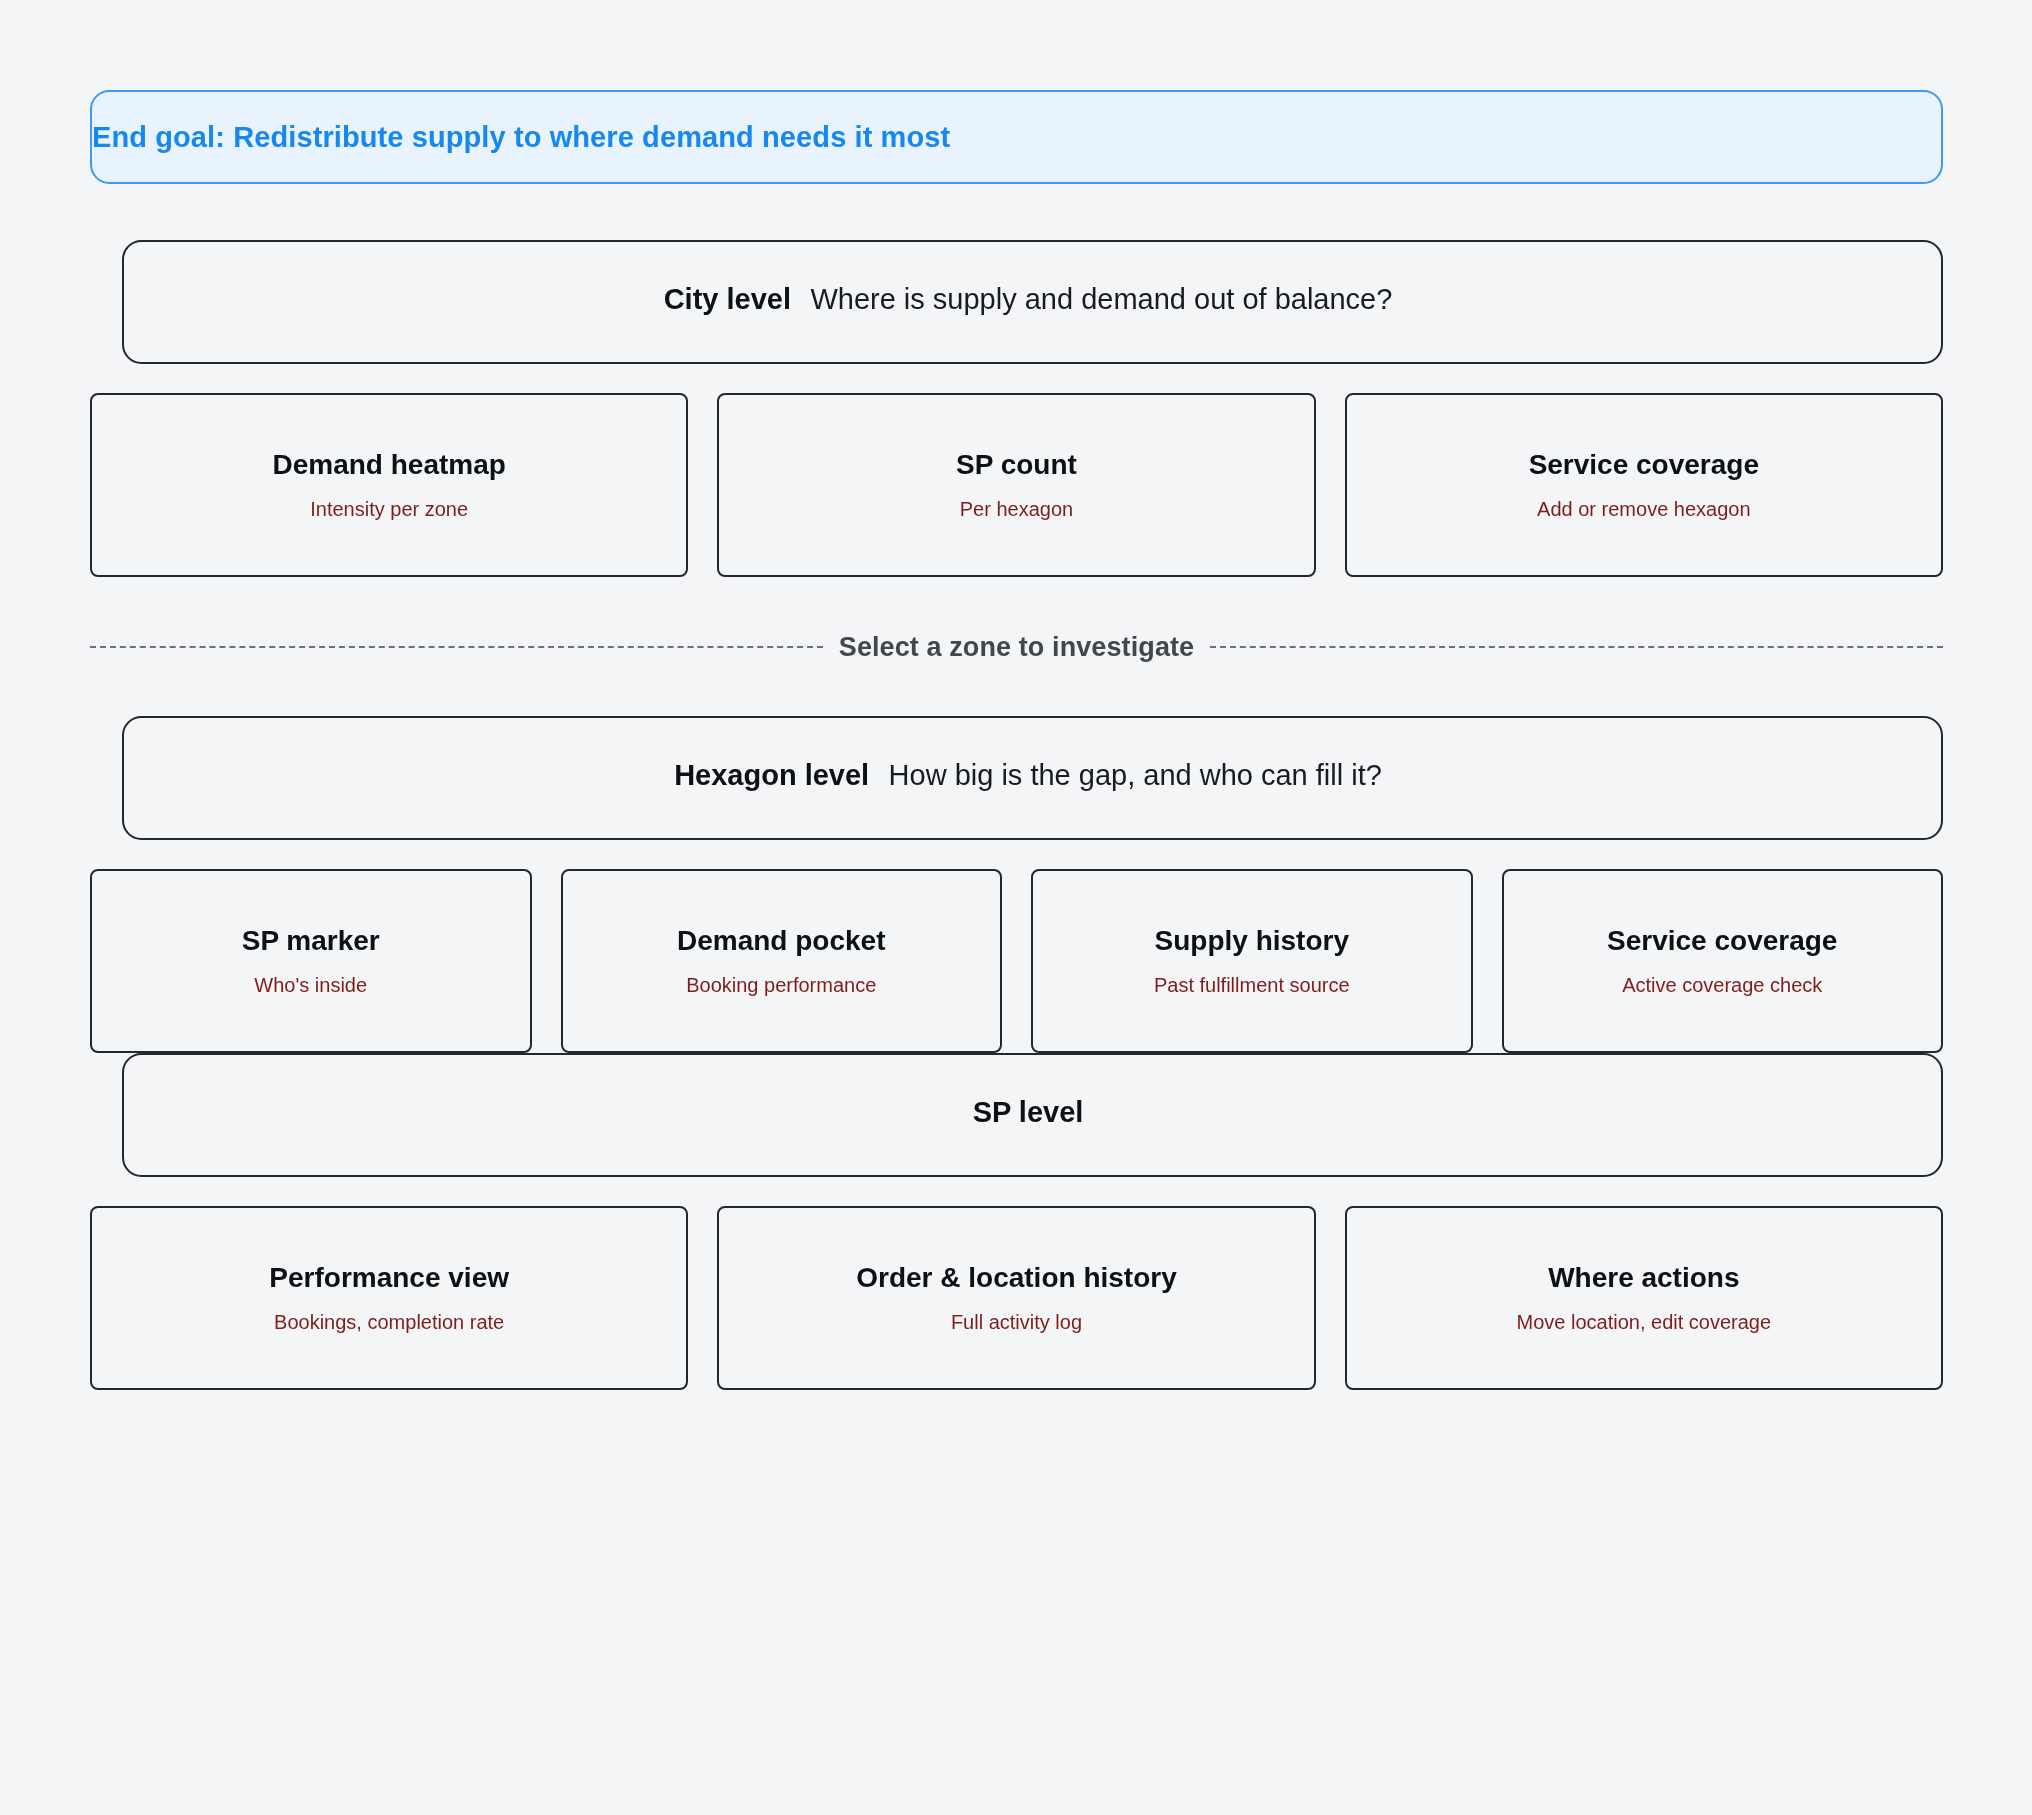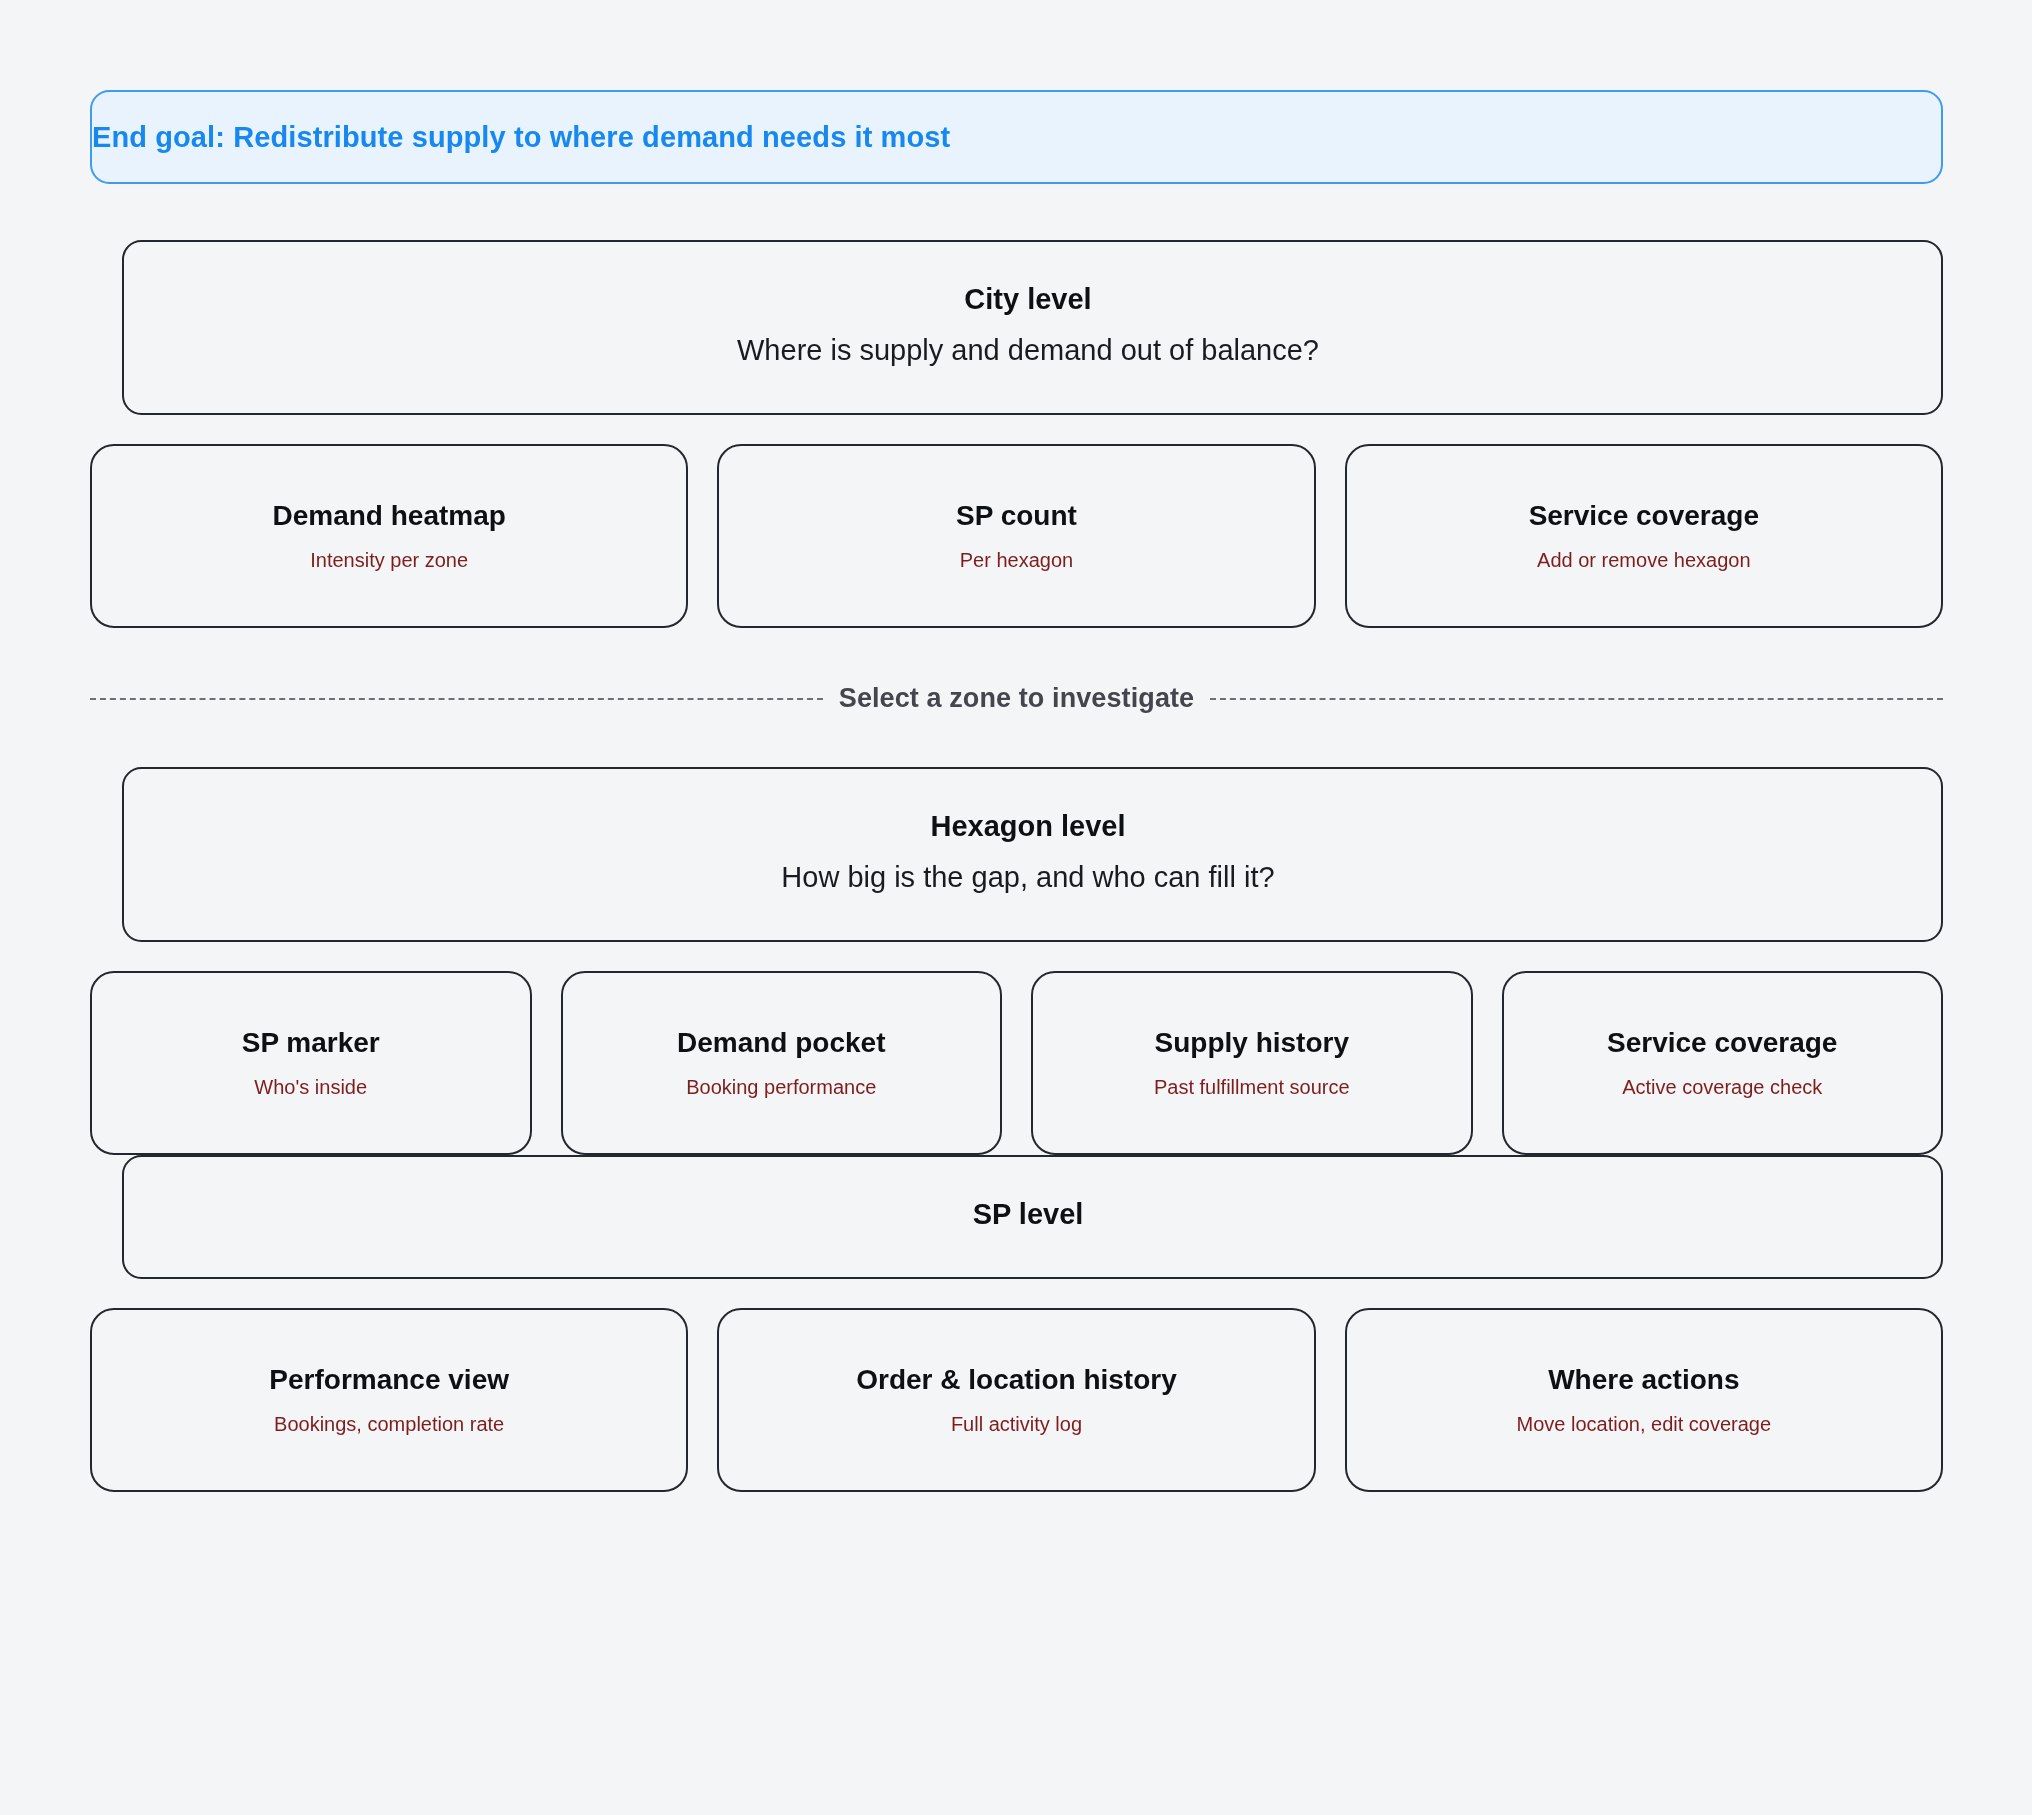--- a/index.html
+++ b/index.html
@@ -44,21 +44,21 @@
   }
 
   
   .level-card {
     box-sizing: border-box;
     border: 2.6px solid #23272e;
     border-radius: 19.4px;
     background: #f4f5f7;
     padding: 42px 35px 46px 26px;
     display: flex;
-    flex-direction: column;
+    flex-direction: row;
     align-items: center;
     justify-content: center;
     gap: 19.4px;
     margin-left: 32px;
   }
   .level-card .level-title {
     font-size: 29px;
     font-weight: bold;
     color: #0d1114;
     line-height: 1.1;
@@ -73,21 +73,21 @@
   
   .card-row {
     display: flex;
     gap: 29px;
     margin-top: 29px;
   }
   .sub-card {
     box-sizing: border-box;
     flex: 1 1 0;
     border: 2.6px solid #23272e;
-    border-radius: 24px;
+    border-radius: 8px;
     background: #f4f5f7;
     height: 184px;
     display: flex;
     flex-direction: column;
     align-items: center;
     justify-content: center;
     gap: 17px;
     padding: 0 16px;
     text-align: center;
   }

